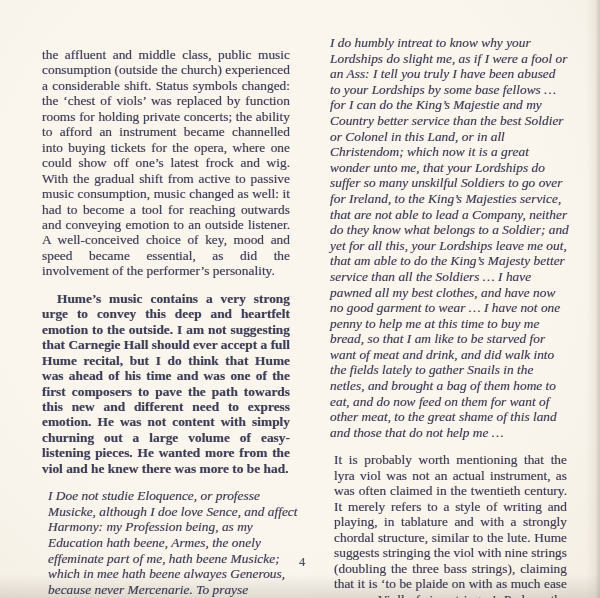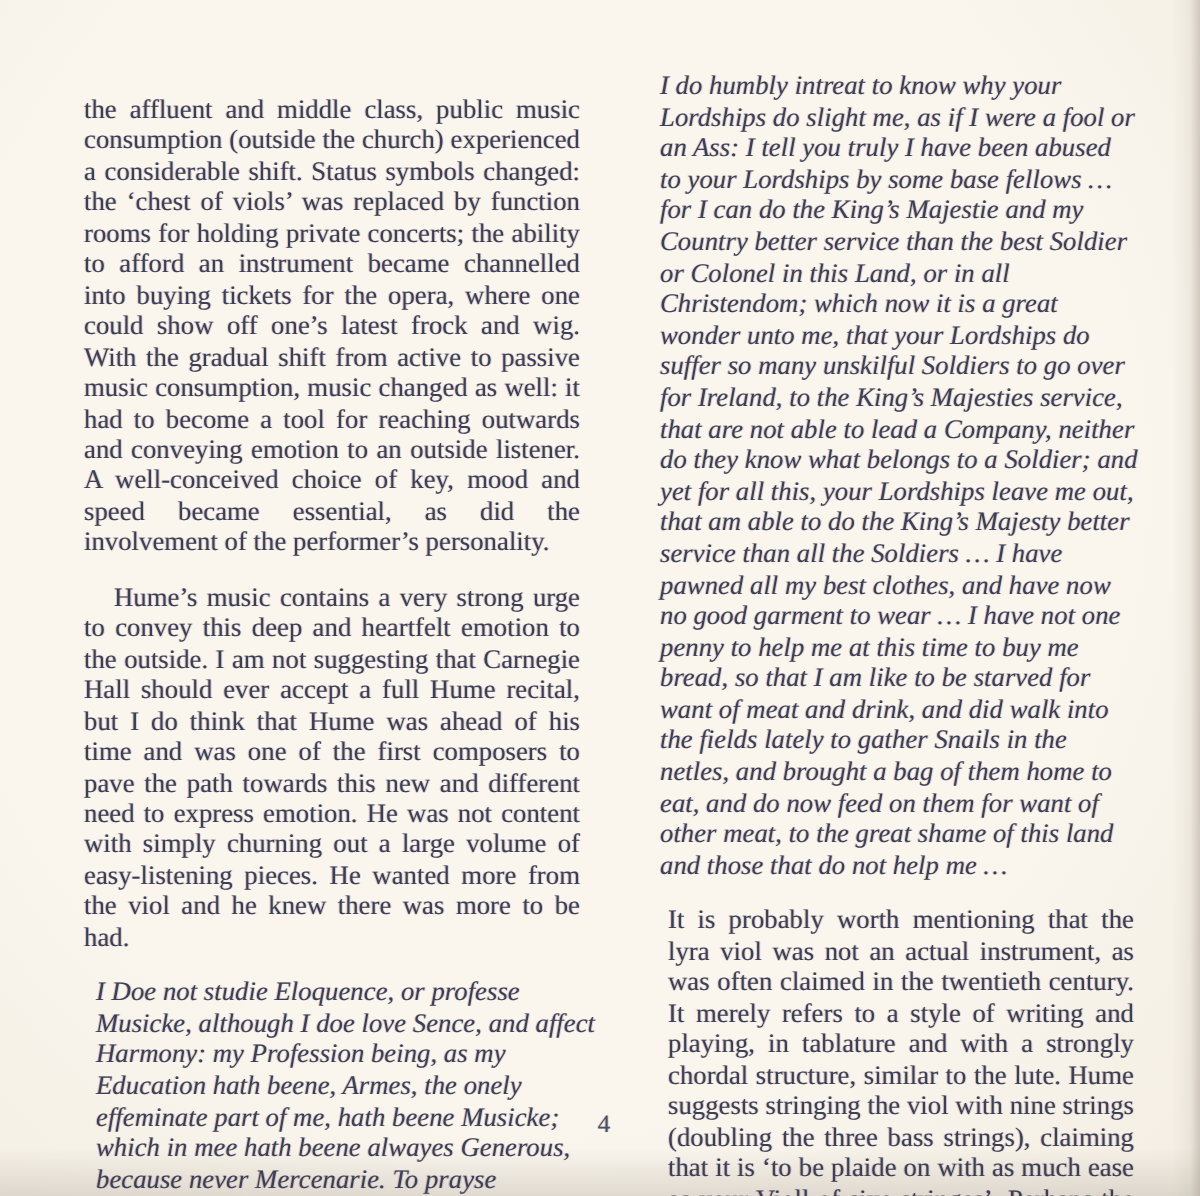--- a/index.html
+++ b/index.html
@@ -29,21 +29,21 @@
     font-size: 13.4px;
     line-height: 15.45px;
     text-shadow: -0.5px 0 0 rgba(160,60,45,0.28), 0.5px 0 0 rgba(40,95,130,0.22);
   }
   .col-left  { left: 30px;  width: 272px; }
   .col-right { left: 322px; width: 257px; }
   .para {
     margin: 12px;
     text-align: justify;
   }
-  .para.indent { text-indent: 15px; }
+  .para.indent { text-indent: 15px; font-weight: bold; }
   .quote {
     margin: 9px 4px 9px 18px;
     font-style: italic;
     text-align: left;
     line-height: 15.6px;
   }
   .col-right .quote {
     margin: 0 10px 10px 8px;
   }
   .page-number {

